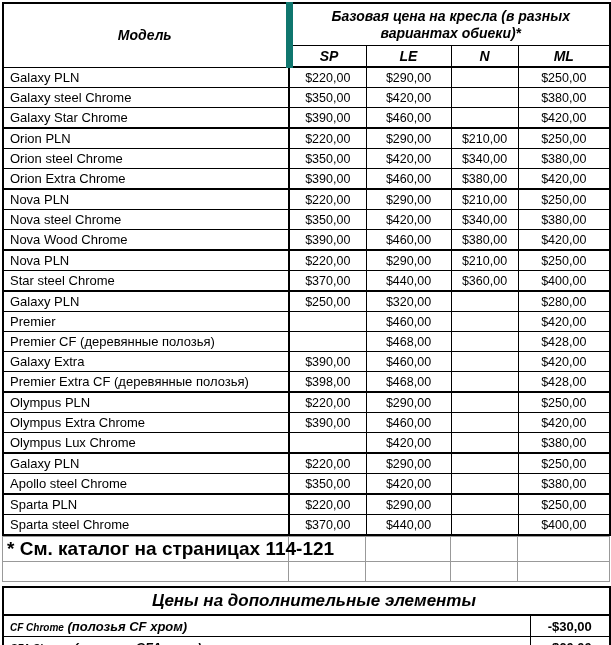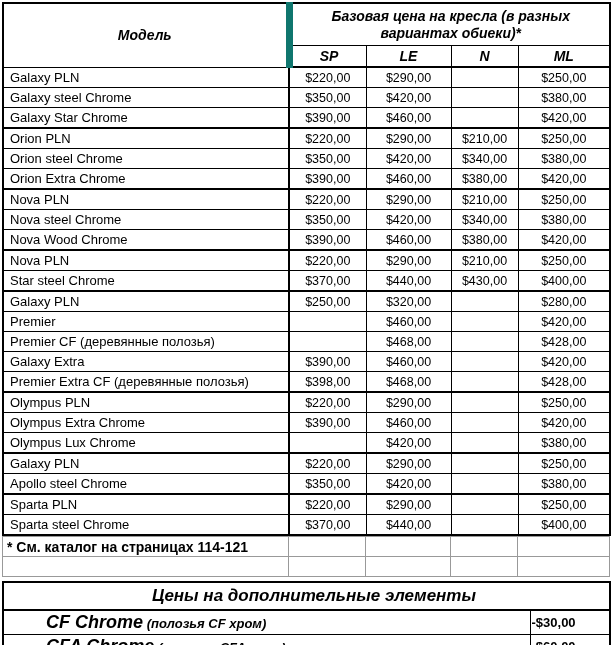--- a/index.html
+++ b/index.html
@@ -30,39 +30,39 @@
   .t1 tr.h2 th { height: 18px; border-bottom: 2px solid #000; }
   .t1 tbody td { height: 17px; font-size: 13px; vertical-align: middle; }
   .t1 tbody td.model { text-align: left; padding-left: 6px; border-right: 2px solid #000; }
   .t1 tbody td.price { text-align: center; font-size: 12.5px; }
   .t1 tbody tr.group-end td { border-bottom-width: 2px; }
 
   
   .ext { width: 607px; margin-left: 2px; border: 1px solid #999; border-top: none; }
   .ext td { border: 1px solid #999; height: 17px; vertical-align: middle; }
   .ext td.footnote {
-    font-weight: bold; font-size: 14px; padding-left: 4px;
+    font-weight: bold; font-size: 19px; padding-left: 4px;
     white-space: nowrap; color: #000; border-left-color: #999;
   }
 
   .gap { height: 4px; }
 
   
   .t2 { width: 607px; margin-left: 2px; border: 2px solid #000; }
   .t2 th.title {
     font-weight: bold; font-style: italic; font-size: 17px;
     text-align: center; height: 24px; vertical-align: middle;
     border-bottom: 2px solid #000;
     padding-left: 16px;
   }
   .t2 td { border: 1px solid #000; height: 18px; vertical-align: middle; overflow: hidden; white-space: nowrap; }
   .t2 td.extra-name { padding-left: 6px; }
-  .t2 td.extra-name .name { font-weight: bold; font-style: italic; font-size: 18px; margin-left: 36px; }
+  .t2 td.extra-name .name { font-weight: bold; font-style: italic; font-size: 10px; }
   .t2 td.extra-name .desc { font-style: italic; font-size: 13px; font-weight: bold; }
-  .t2 td.extra-price { text-align: left; font-weight: bold; font-size: 13px; }
+  .t2 td.extra-price { text-align: center; font-weight: bold; font-size: 13px; }
 </style>
 </head>
 <body>
 
 <div class="page">
 
   <table class="t1">
     <colgroup>
       <col style="width:286px">
       <col style="width:77px">
@@ -152,21 +152,21 @@
           <td class="model">Nova PLN</td>
           <td class="price">$220,00</td>
           <td class="price">$290,00</td>
           <td class="price">$210,00</td>
           <td class="price">$250,00</td>
         </tr>
         <tr class="group-end">
           <td class="model">Star steel Chrome</td>
           <td class="price">$370,00</td>
           <td class="price">$440,00</td>
-          <td class="price">$430,00</td>
+          <td class="price">$360,00</td>
           <td class="price">$400,00</td>
         </tr>
         <tr>
           <td class="model">Galaxy PLN</td>
           <td class="price">$250,00</td>
           <td class="price">$320,00</td>
           <td class="price"></td>
           <td class="price">$280,00</td>
         </tr>
         <tr>

